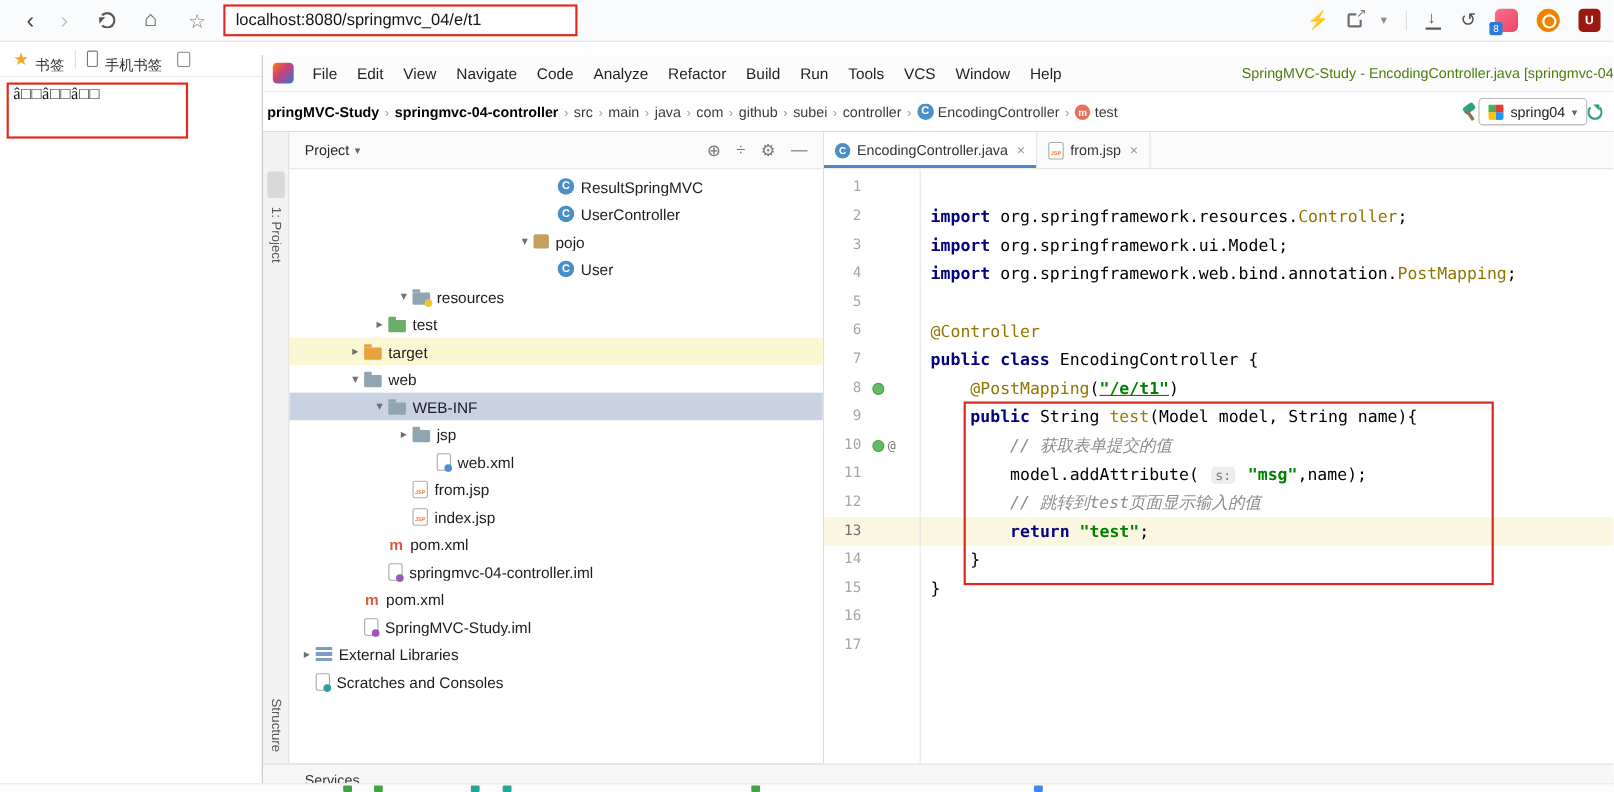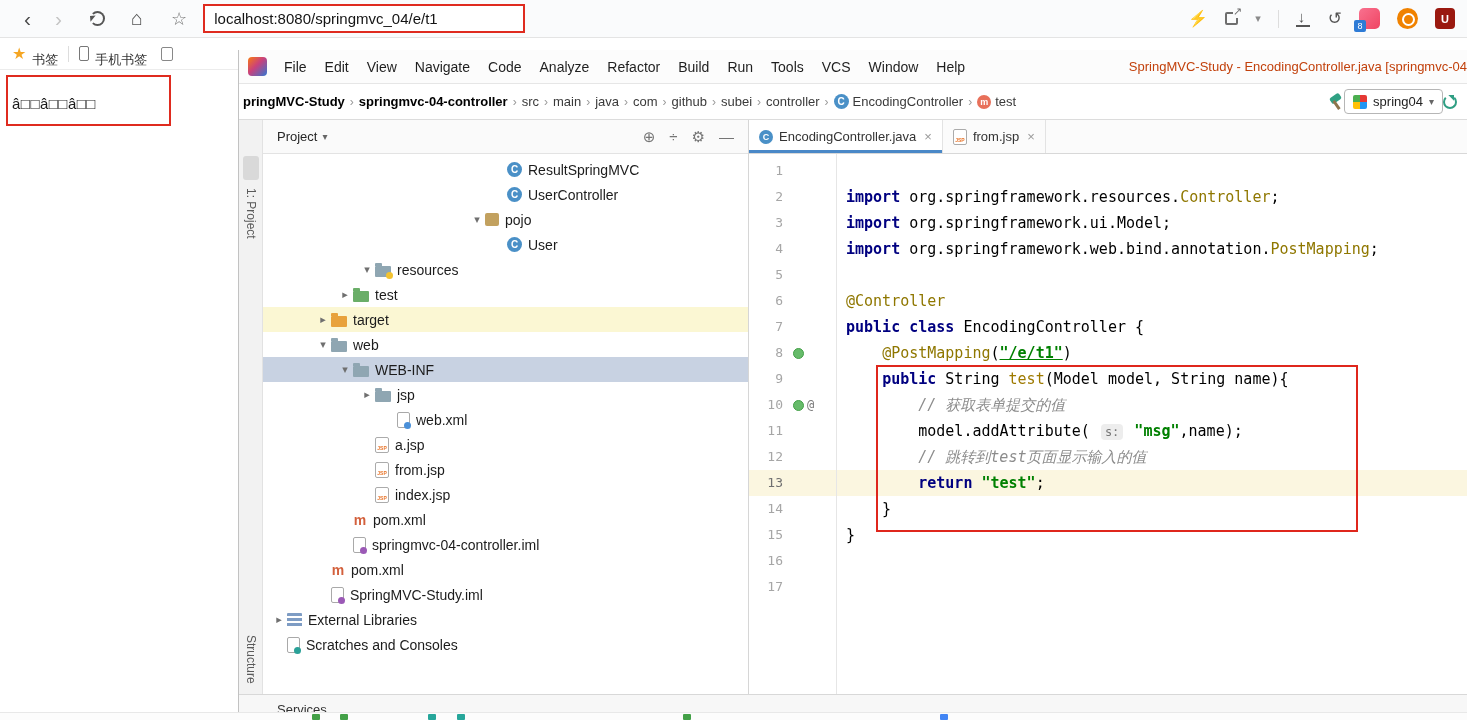--- a/index.html
+++ b/index.html
@@ -33,28 +33,28 @@
 
   .bkbar{position:absolute;left:0;top:38px;width:238px;height:32px;background:#fff;border-bottom:1px solid #ECECEC;display:flex;align-items:center;z-index:2;}
   .bk-star{color:#F5A623;font-size:16px;margin-left:12px;}
   .bk-label{font-size:13px;color:#333;margin-left:6px;white-space:nowrap;margin-top:12px;}
   .bk-sep{width:1px;height:16px;background:#DDD;margin:0 10px;}
   .ic-phone{width:10px;height:15px;border:1.5px solid #777;border-radius:2px;}
   .ic-pageo{width:12px;height:14px;border:1.5px solid #888;border-radius:2px;margin-left:14px;}
 
   .bpage{position:absolute;left:0;top:70px;width:238px;height:642px;background:#fff;z-index:1;}
   .garble-box{position:absolute;left:6px;top:5px;width:165px;height:51px;border:2px solid #DF2B1F;}
-  .garble-text{margin:18px 0 0 4px;font-size:15px;color:#1A1A1A;letter-spacing:0.5px;}
+  .garble-text{margin:1px 0 0 4px;font-size:15px;color:#1A1A1A;letter-spacing:0.5px;font-family:Liberation Serif, serif;}
 
   
   #ide{position:absolute;left:238px;top:50px;width:1229px;height:674px;background:#fff;border-left:1px solid #C2C2C2;display:flex;flex-direction:column;z-index:2;}
   .menubar{height:34px;display:flex;align-items:center;background:#FCFCFC;border-bottom:1px solid #E6E6E6;overflow:hidden;}
   .idea-logo{width:19px;height:19px;border-radius:4px;margin:0 8px 0 9px;background:linear-gradient(135deg,#F97A12 0%,#C9417C 45%,#3177D2 100%);flex:0 0 auto;}
   .menu-item{font-size:14px;color:#1F1F1F;padding:0 9px;line-height:34px;white-space:nowrap;}
-  .win-title{margin-left:auto;color:#c2410c;font-size:13px;white-space:nowrap;overflow:hidden;flex-shrink:1;min-width:0;padding-left:12px;}
+  .win-title{margin-left:auto;color:#4d7c0f;font-size:13px;white-space:nowrap;overflow:hidden;flex-shrink:1;min-width:0;padding-left:12px;}
 
   .bcbar{height:36px;display:flex;align-items:center;background:#FFF;border-bottom:1px solid #DCDCDC;}
   .crumbs{display:flex;align-items:flex-end;white-space:nowrap;overflow:hidden;min-width:0;padding-left:2px;}
   .crumb{display:inline-flex;align-items:center;gap:4px;font-size:13px;color:#3A3A3A;padding:0 2px;}
   .crumb.bold{font-weight:bold;color:#000;}
   .crumb-sep{color:#9B9B9B;font-size:12px;margin:0 3px;}
   .bc-right{display:flex;align-items:center;gap:0;margin-left:auto;padding-right:10px;flex-shrink:0;}
   .ic-hammer{position:relative;width:17px;height:16px;}
   .ic-hammer::before{content:"";position:absolute;top:1px;left:3px;width:11px;height:7px;background:#2FA183;border-radius:2px;transform:rotate(-35deg);}
   .ic-hammer::after{content:"";position:absolute;bottom:0;left:8px;width:3px;height:10px;background:#8E744C;transform:rotate(-35deg);}
@@ -364,27 +364,20 @@
                   <span class="dot dot-blue"></span>
                 </span>
               </span>
               <span class="t-label">web.xml</span>
             </div>
             <div class="t-row" style="padding-left: 96px;">
               <span class="t-chev"></span>
               <span class="t-ico">
                 <span class="ic-jsp"></span>
               </span>
-              <span class="t-label">a.jsp</span>
-            </div>
-            <div class="t-row" style="padding-left: 96px;">
-              <span class="t-chev"></span>
-              <span class="t-ico">
-                <span class="ic-jsp"></span>
-              </span>
               <span class="t-label">from.jsp</span>
             </div>
             <div class="t-row" style="padding-left: 96px;">
               <span class="t-chev"></span>
               <span class="t-ico">
                 <span class="ic-jsp"></span>
               </span>
               <span class="t-label">index.jsp</span>
             </div>
             <div class="t-row" style="padding-left: 74px;">

